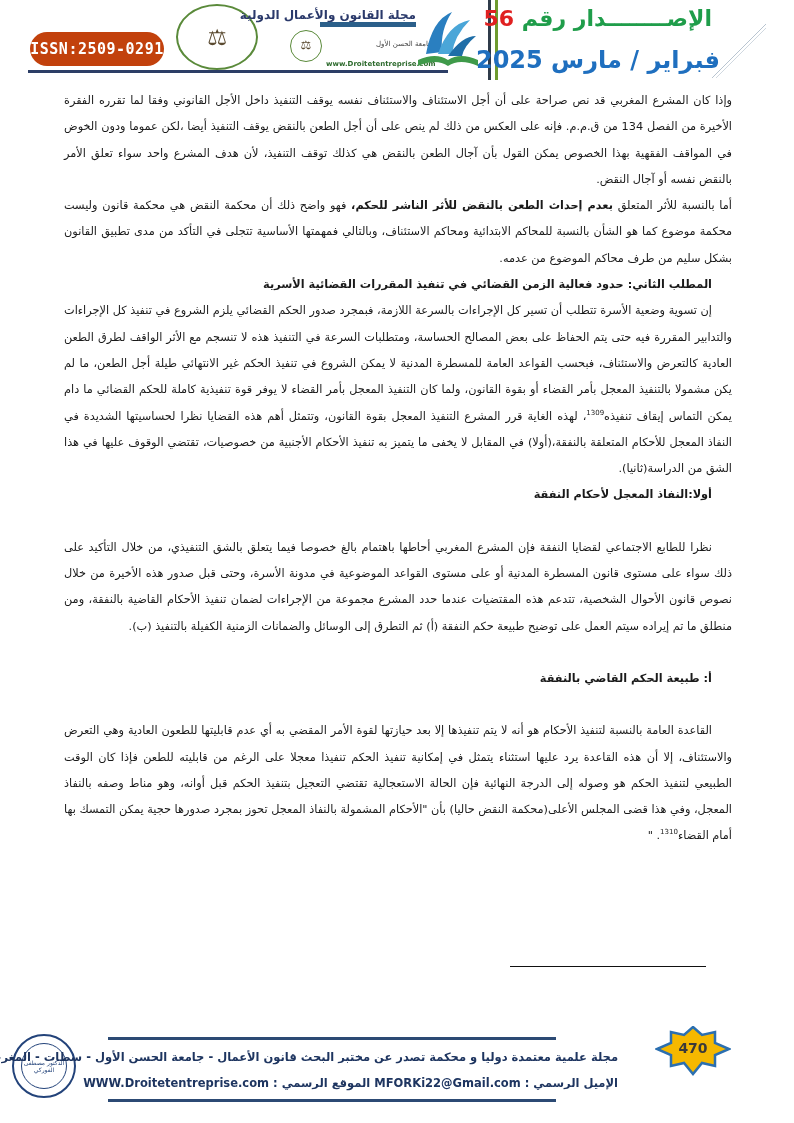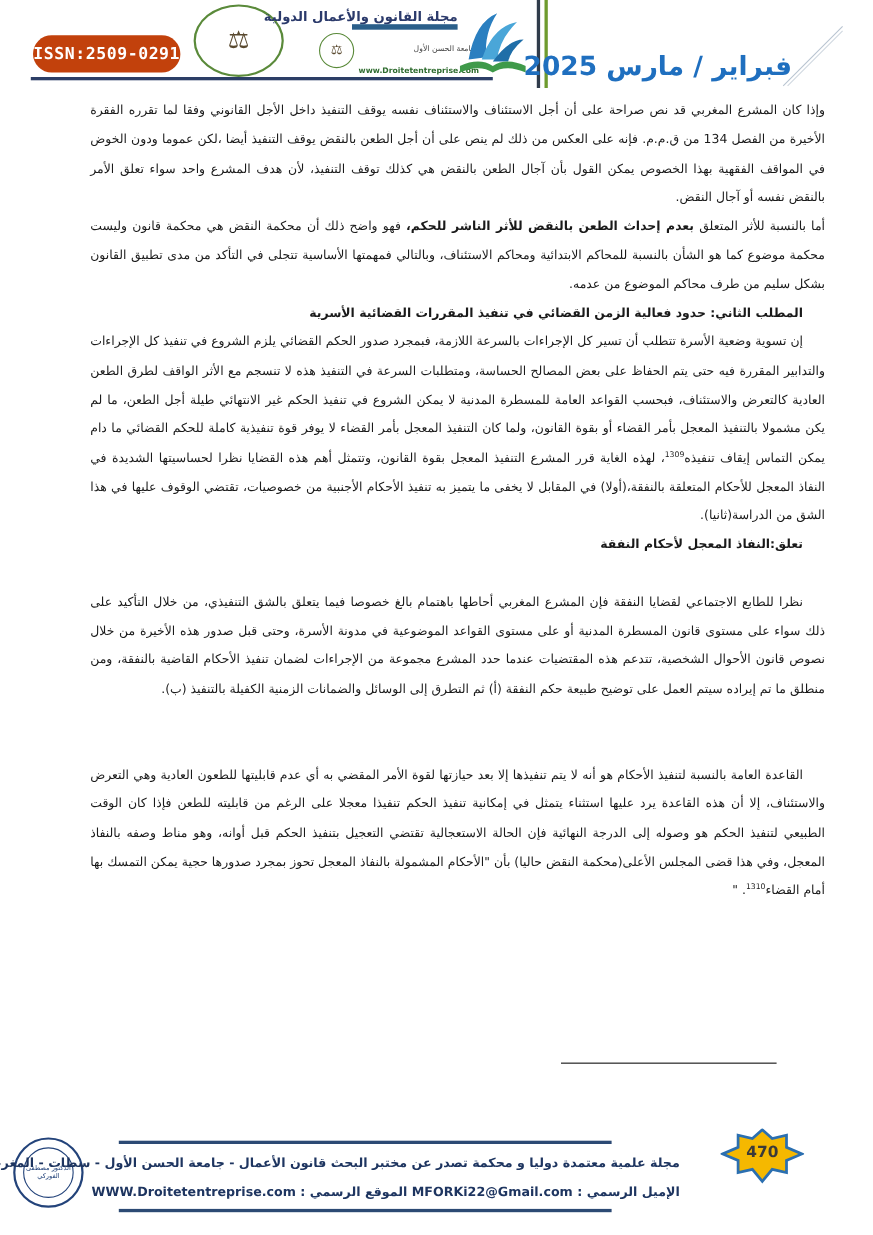--- a/index.html
+++ b/index.html
@@ -20,21 +20,21 @@
   .journal-logo .book { position: absolute; right: 2px; top: 6px; width: 60px; height: 58px; }
   .double-bar { position: absolute; left: 488px; top: 0; width: 12px; height: 80px; }
   .double-bar .b1 { position: absolute; left: 0; top: 0; width: 3px; height: 80px; background: #2f3b4a; }
   .double-bar .b2 { position: absolute; left: 7px; top: 0; width: 3px; height: 80px; background: #6e9b2f; }
   .issue-line { position: absolute; left: 512px; top: 6px; width: 200px; font-size: 22px; font-weight: bold; color: #1f9d4a; direction: rtl; text-align: center; white-space: nowrap; }
   .issue-line .num { color: #e02020; }
   .date-line { position: absolute; left: 505px; top: 46px; width: 215px; font-size: 24px; font-weight: bold; color: #1f6fbf; direction: rtl; text-align: center; white-space: nowrap; }
   .diag { position: absolute; left: 708px; top: 20px; width: 60px; height: 60px; }
 
   
-  .content { position: absolute; left: 64px; top: 88px; width: 668px; direction: rtl; text-align: justify; font-family: "DejaVu Sans", sans-serif; font-size: 11.3px; line-height: 26.3px; color: #1a1a1a; margin-left: 18px; }
+  .content { position: absolute; left: 64px; top: 88px; width: 668px; direction: rtl; text-align: justify; font-family: "DejaVu Sans", sans-serif; font-size: 11.3px; line-height: 26.3px; color: #1a1a1a; }
   .content p { margin: 0; }
   .content .indent { text-indent: 20px; }
   .content strong { font-weight: bold; }
   .content .heading { font-weight: bold; padding-right: 20px; }
   .content sup { font-size: 7px; line-height: 0; }
   .gap-lg { height: 26px; }
 
   
   .fn-rule { position: absolute; left: 510px; top: 966px; width: 196px; height: 1px; background: #111; }
   .footnotes { position: absolute; left: 64px; top: 970px; width: 668px; direction: rtl; text-align: justify; font-size: 8.6px; line-height: 20px; color: #222; }
@@ -70,36 +70,41 @@
       <path d="M20 44 Q30 14 52 10 Q36 26 34 44 Z" fill="#4aa6d8"></path>
       <path d="M30 46 Q44 26 58 26 Q46 36 44 46 Z" fill="#1f6ea8"></path>
       <path d="M0 50 Q18 42 30 50 Q42 42 60 50 L60 56 Q42 48 30 56 Q18 48 0 56 Z" fill="#3f9a4a"></path>
     </svg>
   </div>
   <div class="header-rule"></div>
   <div class="double-bar">
     <div class="b1"></div>
       <div class="b2"></div>
   </div>
+  <div class="issue-line">
+    <span>الإصــــــــدار رقم</span>
+    <span class="num">56</span>
+  </div>
   <div class="date-line">فبراير / مارس 2025</div>
   <svg class="diag" viewBox="0 0 60 60">
     <line x1="4" y1="58" x2="58" y2="4" stroke="#b8c4d0" stroke-width="1"></line>
     <line x1="8" y1="58" x2="58" y2="8" stroke="#d0d8e0" stroke-width="1"></line>
   </svg>
 </div>
 
 <div class="content">
   <p>وإذا كان المشرع المغربي قد نص صراحة على أن أجل الاستئناف والاستئناف نفسه يوقف التنفيذ داخل الأجل القانوني وفقا لما تقرره الفقرة الأخيرة من الفصل 134 من ق.م.م. فإنه على العكس من ذلك لم ينص على أن أجل الطعن بالنقض يوقف التنفيذ أيضا ،لكن عموما ودون الخوض في المواقف الفقهية بهذا الخصوص يمكن القول بأن آجال الطعن بالنقض هي كذلك توقف التنفيذ، لأن هدف المشرع واحد سواء تعلق الأمر بالنقض نفسه أو آجال النقض.</p>
   <p><span>أما بالنسبة للأثر المتعلق </span><strong>بعدم إحداث الطعن بالنقض للأثر الناشر للحكم،</strong><span> فهو واضح ذلك أن محكمة النقض هي محكمة قانون وليست محكمة موضوع كما هو الشأن بالنسبة للمحاكم الابتدائية ومحاكم الاستئناف، وبالتالي فمهمتها الأساسية تتجلى في التأكد من مدى تطبيق القانون بشكل سليم من طرف محاكم الموضوع من عدمه.</span></p>
   <p class="heading">المطلب الثاني: حدود فعالية الزمن القضائي في تنفيذ المقررات القضائية الأسرية</p>
   <p class="indent"><span>إن تسوية وضعية الأسرة تتطلب أن تسير كل الإجراءات بالسرعة اللازمة، فبمجرد صدور الحكم القضائي يلزم الشروع في تنفيذ كل الإجراءات والتدابير المقررة فيه حتى يتم الحفاظ على بعض المصالح الحساسة، ومتطلبات السرعة في التنفيذ هذه لا تنسجم مع الأثر الواقف لطرق الطعن العادية كالتعرض والاستئناف، فبحسب القواعد العامة للمسطرة المدنية لا يمكن الشروع في تنفيذ الحكم غير الانتهائي طيلة أجل الطعن، ما لم يكن مشمولا بالتنفيذ المعجل بأمر القضاء أو بقوة القانون، ولما كان التنفيذ المعجل بأمر القضاء لا يوفر قوة تنفيذية كاملة للحكم القضائي ما دام يمكن التماس إيقاف تنفيذه</span><sup>1309</sup><span>، لهذه الغاية قرر المشرع التنفيذ المعجل بقوة القانون، وتتمثل أهم هذه القضايا نظرا لحساسيتها الشديدة في النفاذ المعجل للأحكام المتعلقة بالنفقة،(أولا) في المقابل لا يخفى ما يتميز به تنفيذ الأحكام الأجنبية من خصوصيات، تقتضي الوقوف عليها في هذا الشق من الدراسة(ثانيا).</span></p>
-  <p class="heading">تعلق:النفاذ المعجل لأحكام النفقة</p>
+  <p class="heading">أولا:النفاذ المعجل لأحكام النفقة</p>
   <div class="gap-lg"></div>
   <p class="indent">نظرا للطابع الاجتماعي لقضايا النفقة فإن المشرع المغربي أحاطها باهتمام بالغ خصوصا فيما يتعلق بالشق التنفيذي، من خلال التأكيد على ذلك سواء على مستوى قانون المسطرة المدنية أو على مستوى القواعد الموضوعية في مدونة الأسرة، وحتى قبل صدور هذه الأخيرة من خلال نصوص قانون الأحوال الشخصية، تتدعم هذه المقتضيات عندما حدد المشرع مجموعة من الإجراءات لضمان تنفيذ الأحكام القاضية بالنفقة، ومن منطلق ما تم إيراده سيتم العمل على توضيح طبيعة حكم النفقة (أ) ثم التطرق إلى الوسائل والضمانات الزمنية الكفيلة بالتنفيذ (ب).</p>
   <div class="gap-lg"></div>
+  <p class="heading">أ: طبيعة الحكم القاضي بالنفقة</p>
   <div class="gap-lg"></div>
   <p class="indent"><span>القاعدة العامة بالنسبة لتنفيذ الأحكام هو أنه لا يتم تنفيذها إلا بعد حيازتها لقوة الأمر المقضي به أي عدم قابليتها للطعون العادية وهي التعرض والاستئناف، إلا أن هذه القاعدة يرد عليها استثناء يتمثل في إمكانية تنفيذ الحكم تنفيذا معجلا على الرغم من قابليته للطعن فإذا كان الوقت الطبيعي لتنفيذ الحكم هو وصوله إلى الدرجة النهائية فإن الحالة الاستعجالية تقتضي التعجيل بتنفيذ الحكم قبل أوانه، وهو مناط وصفه بالنفاذ المعجل، وفي هذا قضى المجلس الأعلى(محكمة النقض حاليا) بأن "الأحكام المشمولة بالنفاذ المعجل تحوز بمجرد صدورها حجية يمكن التمسك بها أمام القضاء</span><sup>1310</sup><span>. "</span></p>
 </div>
 
 <div class="fn-rule"></div>
 <div class="footnotes">
 </div>
 
 <div class="stamp">
   <div class="inner">الدكتور مصطفى الفوركي</div>

